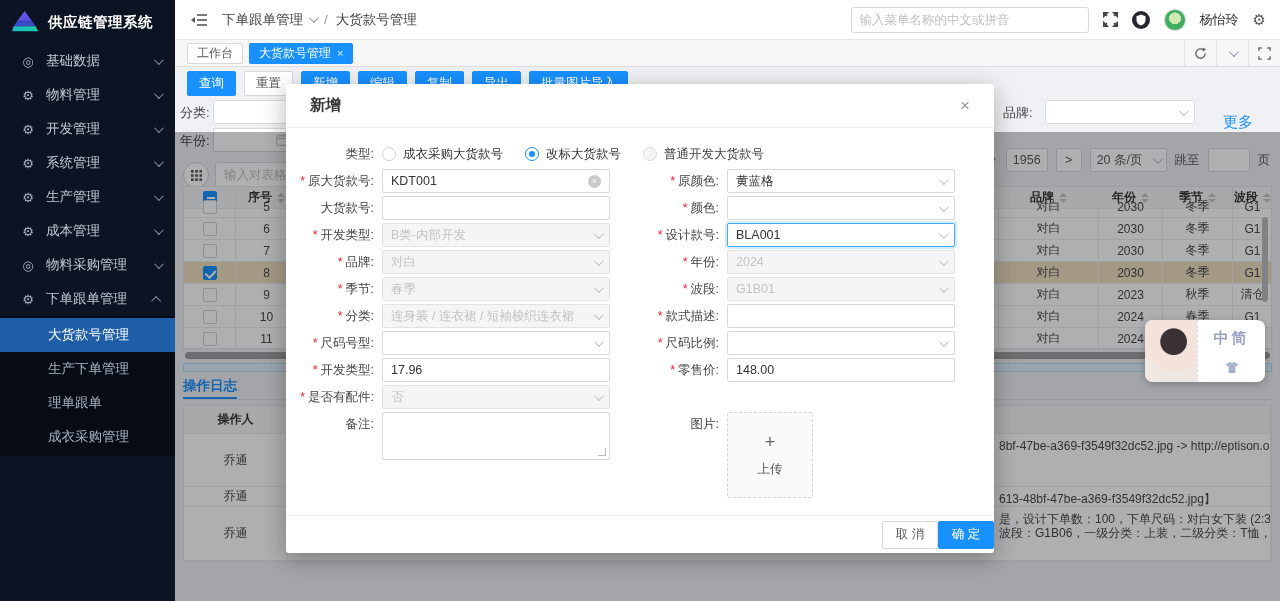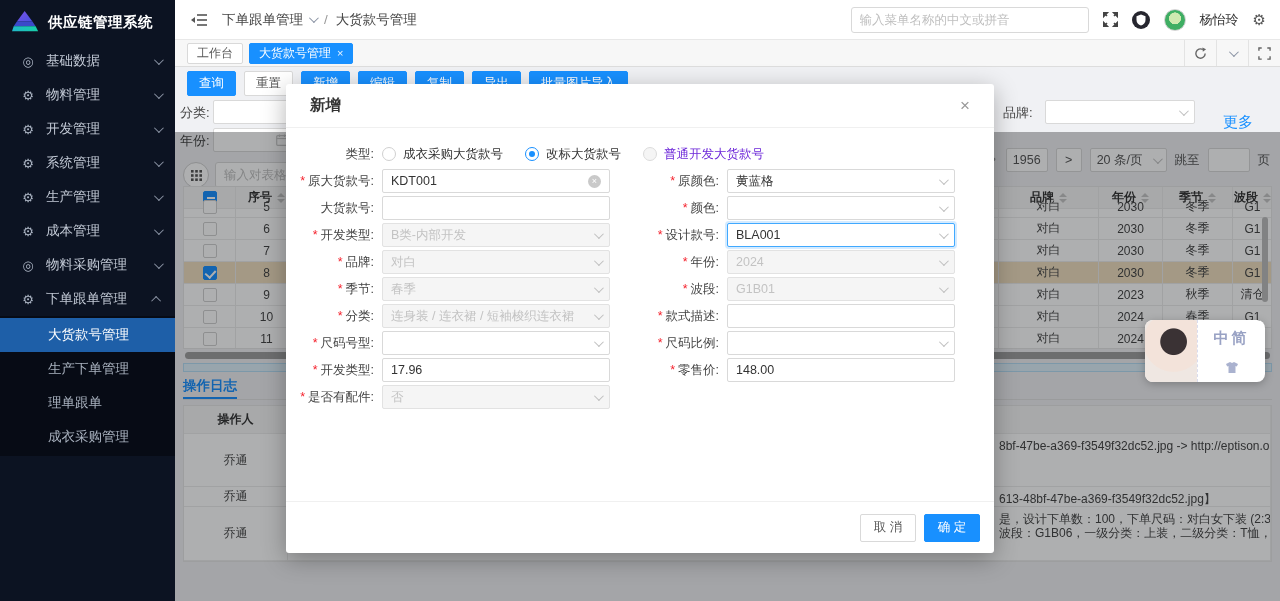--- a/index.html
+++ b/index.html
@@ -116,28 +116,28 @@
   .flab{height:24px;display:flex;align-items:center;justify-content:flex-end;padding-right:8px;font-size:12.5px;color:#444;white-space:nowrap;}
   .req::before{content:"*";color:#f5222d;margin-right:3px;}
   .fctl .ipt,.fctl .sel{height:24px;width:228px;}
   .fctl .sel.focused{border-color:#40a9ff;box-shadow:0 0 0 2px rgba(24,144,255,.18);}
   .clear-ic{width:13px;height:13px;border-radius:50%;background:#c9c9c9;color:#fff;font-size:9px;display:flex;align-items:center;justify-content:center;line-height:1;}
   .radio-row{display:flex;align-items:center;gap:22px;height:24px;grid-column:2 / span 3;}
   .radio{display:flex;align-items:center;gap:7px;font-size:12.5px;color:#333;cursor:pointer;}
   .rdot{width:14px;height:14px;border-radius:50%;border:1px solid #d0d0d0;background:#fff;position:relative;}
   .radio.checked .rdot{border-color:#1890ff;}
   .radio.checked .rdot::after{content:"";position:absolute;left:3px;top:3px;width:6px;height:6px;border-radius:50%;background:#1890ff;}
-  .radio.disabled{color:#6d28d9;}
+  .radio.disabled{color:#404040;}
   .radio.disabled .rdot{background:#f5f5f5;border-color:#dcdcdc;}
   .ta{width:228px;height:48px;border:1px solid #d9d9d9;border-radius:2px;background:#fff;position:relative;}
   .ta::after{content:"";position:absolute;right:2px;bottom:2px;width:7px;height:7px;border-right:1.5px solid #bbb;border-bottom:1.5px solid #bbb;transform:translate(-1px,-1px);}
   .upload-box{width:86px;height:86px;border:1px dashed #d4d4d4;background:#fafafa;border-radius:2px;display:flex;flex-direction:column;align-items:center;justify-content:center;gap:8px;cursor:pointer;color:#555;}
   .upload-plus{font-size:18px;color:#666;}
   .upload-text{font-size:12.5px;}
-  #modal-footer{position:absolute;left:0;bottom:0;width:100%;height:52px;border-top:1px solid #f0f0f0;display:flex;align-items:center;justify-content:flex-end;gap:8px;padding-right:14px;}
+  #modal-footer{position:absolute;left:0;bottom:0;width:100%;height:38px;border-top:1px solid #f0f0f0;display:flex;align-items:center;justify-content:flex-end;}
   #btn-cancel{width:56px;height:28px;}
   #btn-ok{width:56px;height:28px;}
 </style>
 </head>
 <body>
 
 <aside id="sidebar">
   <div id="logo-row">
     <svg width="27" height="24" viewBox="0 0 32 28">
       <defs>
@@ -657,19 +657,32 @@
         </div>
         <div class="frow">
           <span class="flab req">是否有配件:</span>
           <span class="fctl">
             <div class="sel disabled">
               <span style="overflow: hidden; white-space: nowrap;">否</span>
               <span class="chev down"></span>
             </div>
           </span>
         </div>
+        <div class="frow">
+          <span class="flab">备注:</span>
+          <span class="fctl">
+            <div class="ta"></div>
+          </span>
+          <span class="flab">图片:</span>
+          <span class="fctl">
+            <div class="upload-box">
+              <div class="upload-plus">+</div>
+              <div class="upload-text">上传</div>
+            </div>
+          </span>
+        </div>
       </div>
   </div>
   <div id="modal-footer">
     <button id="btn-cancel" class="btn default">取 消</button>
     <button id="btn-ok" class="btn primary">确 定</button>
   </div>
 </div>
 
 </body></html>

